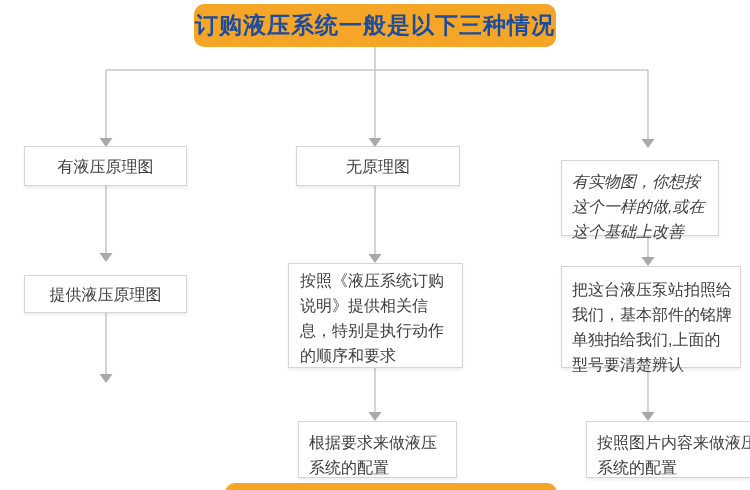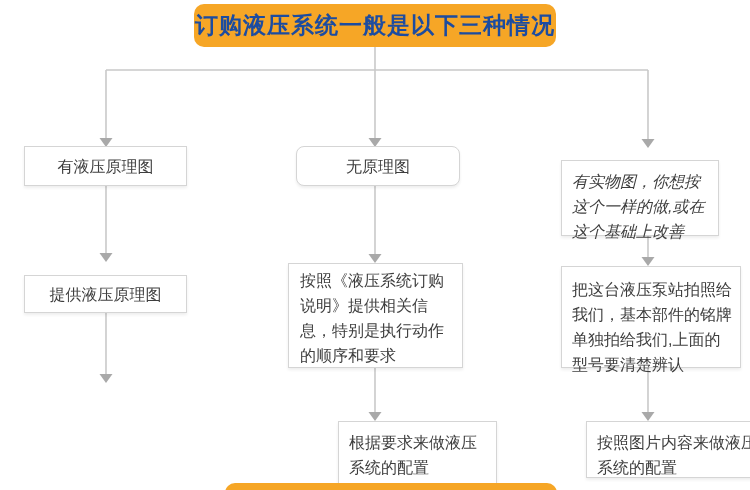--- a/index.html
+++ b/index.html
@@ -86,27 +86,27 @@
     <span>订购液压系统一般是以下三种情况</span>
   </div>
 
   <div class="step center" style="left:24px;top:146px;width:163px;height:40px;text-align:right;">
     <span>有液压原理图</span>
   </div>
   <div class="step center" style="left:24px;top:275px;width:163px;height:38px;">
     <span>提供液压原理图</span>
   </div>
 
-  <div class="step center" style="left:296px;top:146px;width:164px;height:40px;border-radius:8px;">
+  <div class="step center" style="left:296px;top:146px;width:164px;height:40px;">
     <span>无原理图</span>
   </div>
   <div class="step" style="left:288px;top:263px;width:175px;height:105px;padding-top:4px;">
     <span>按照《液压系统订购说明》提供相关信息，特别是执行动作的顺序和要求</span>
   </div>
-  <div class="step" style="left:298px;top:421px;width:159px;height:68px;padding:8px 6px 0 10px;margin-left:40px;">
+  <div class="step" style="left:298px;top:421px;width:159px;height:57px;padding:8px 6px 0 10px;">
     <span>根据要求来做液压系统的配置</span>
   </div>
 
   <div class="step" style="left:561px;top:160px;width:158px;height:76px;padding:8px 8px 0 10px;font-style:italic;">
     <span>有实物图，你想按这个一样的做,或在这个基础上改善</span>
   </div>
   <div class="step" style="left:561px;top:266px;width:180px;height:102px;padding:10px 8px 0 10px;">
     <span>把这台液压泵站拍照给我们，基本部件的铭牌单独拍给我们,上面的型号要清楚辨认</span>
   </div>
   <div class="step" style="left:562px;top:421px;width:183px;height:57px;padding:8px 8px 0 10px;margin-left:24px;">

